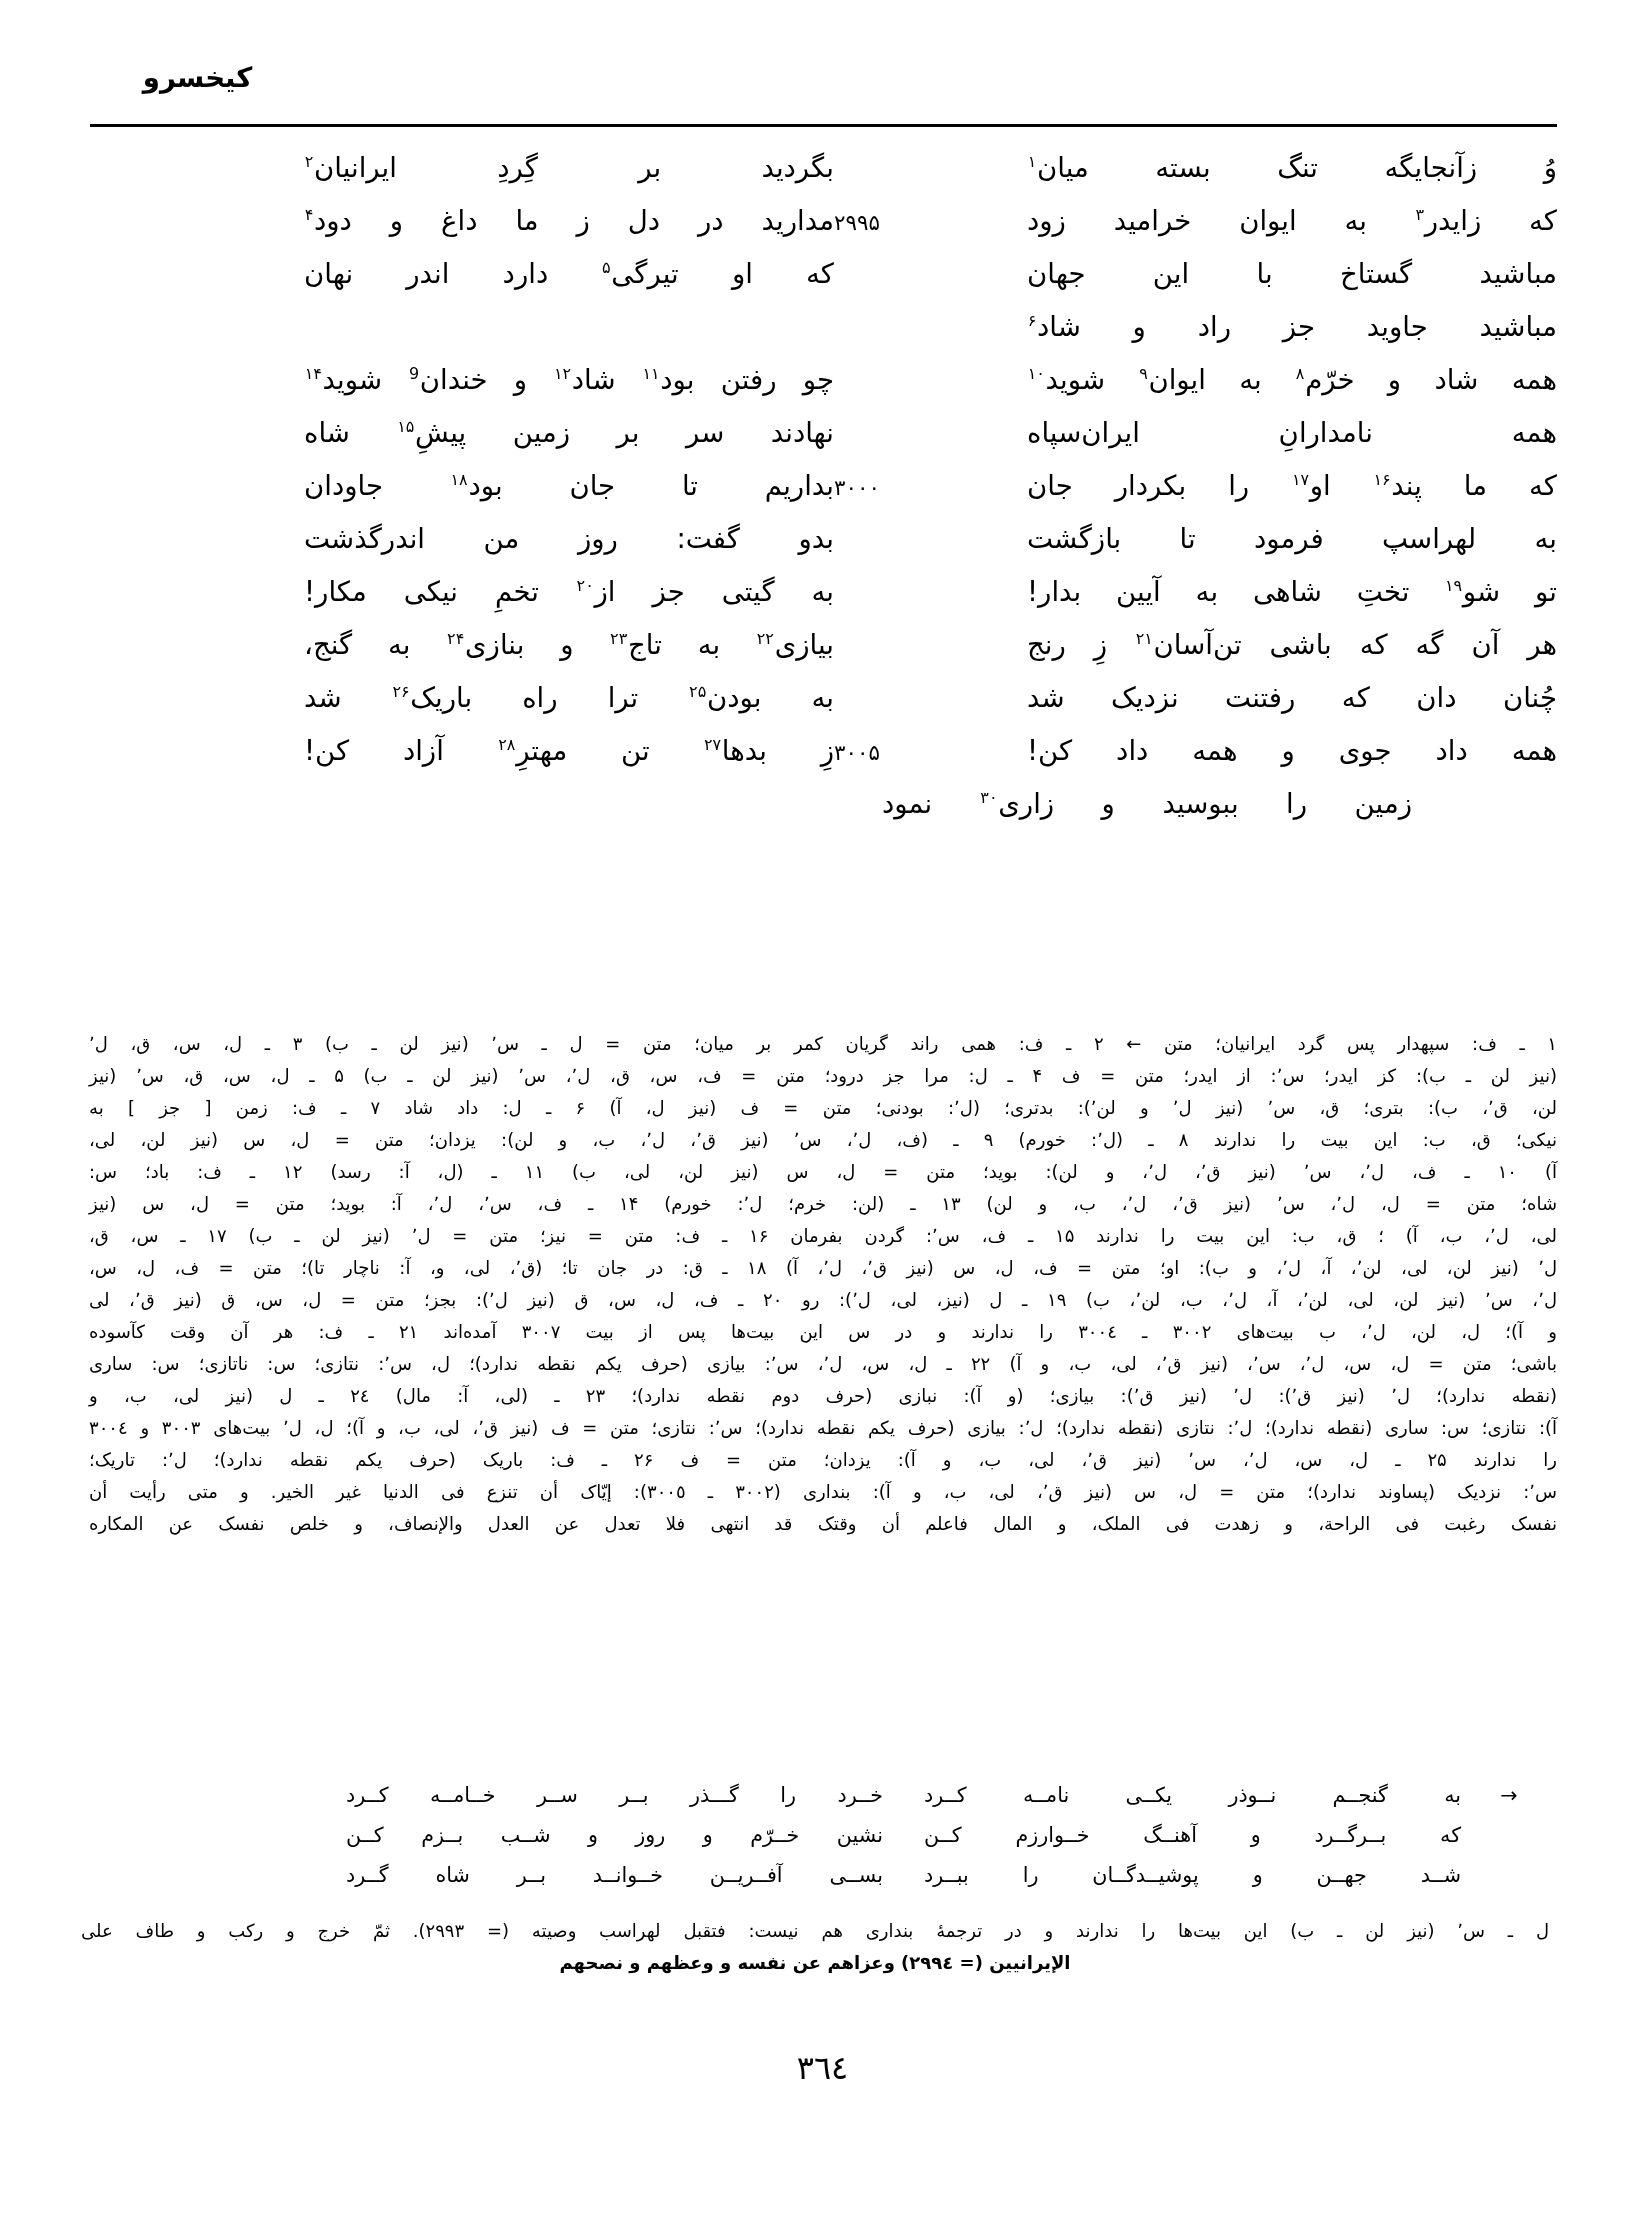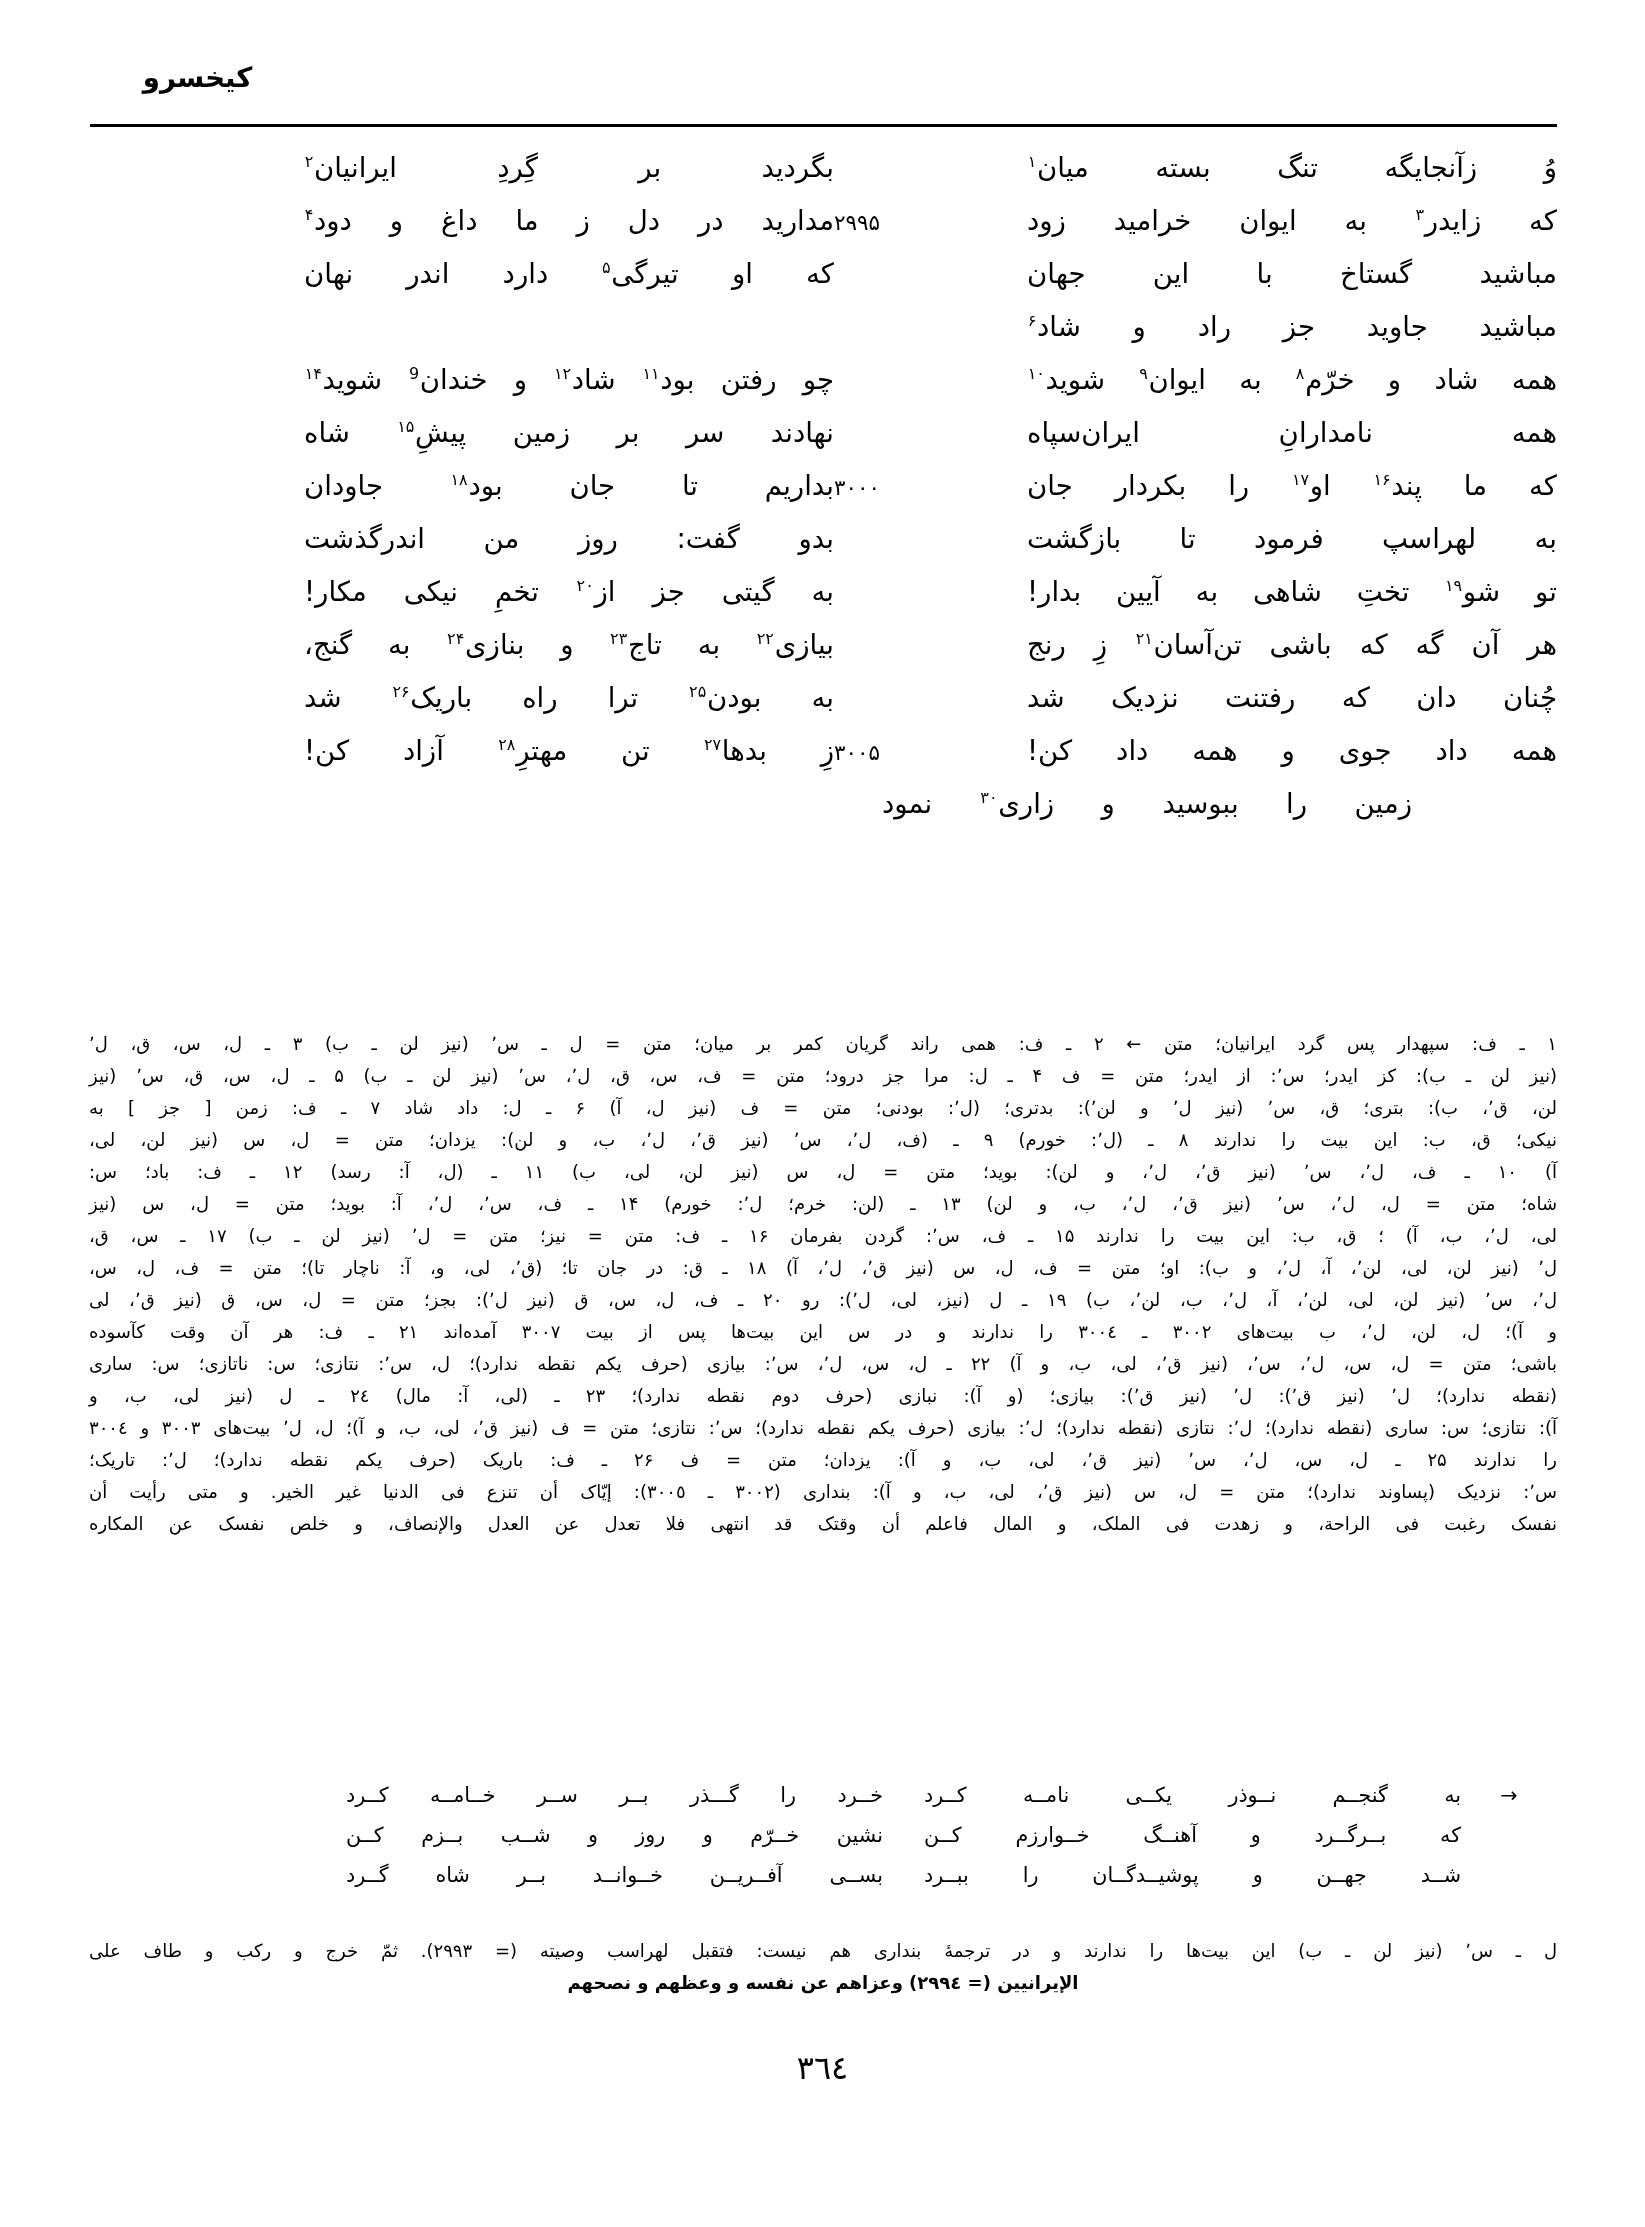--- a/index.html
+++ b/index.html
@@ -137,28 +137,27 @@
     white-space: nowrap;
     text-align: justify;
     text-align-last: justify;
     direction: rtl;
   }
   .app-hemi.first { margin-left: 41px; }
 
   .apparatus-tail {
     position: absolute;
     top: 1915px;
-    right: 88px;
+    right: 96px;
     width: 1468px;
     font-size: 18px;
     line-height: 32px;
     direction: rtl;
     text-align: justify;
     text-align-last: justify;
-    margin-top: 20px;
   }
   .apparatus-tail p { margin: 0; padding: 0; }
   .apparatus-tail p.tail-last { text-align-last: center; font-weight: bold; }
 
   
   .folio {
     position: absolute;
     top: 2049px;
     left: 0;
     width: 1645px;

